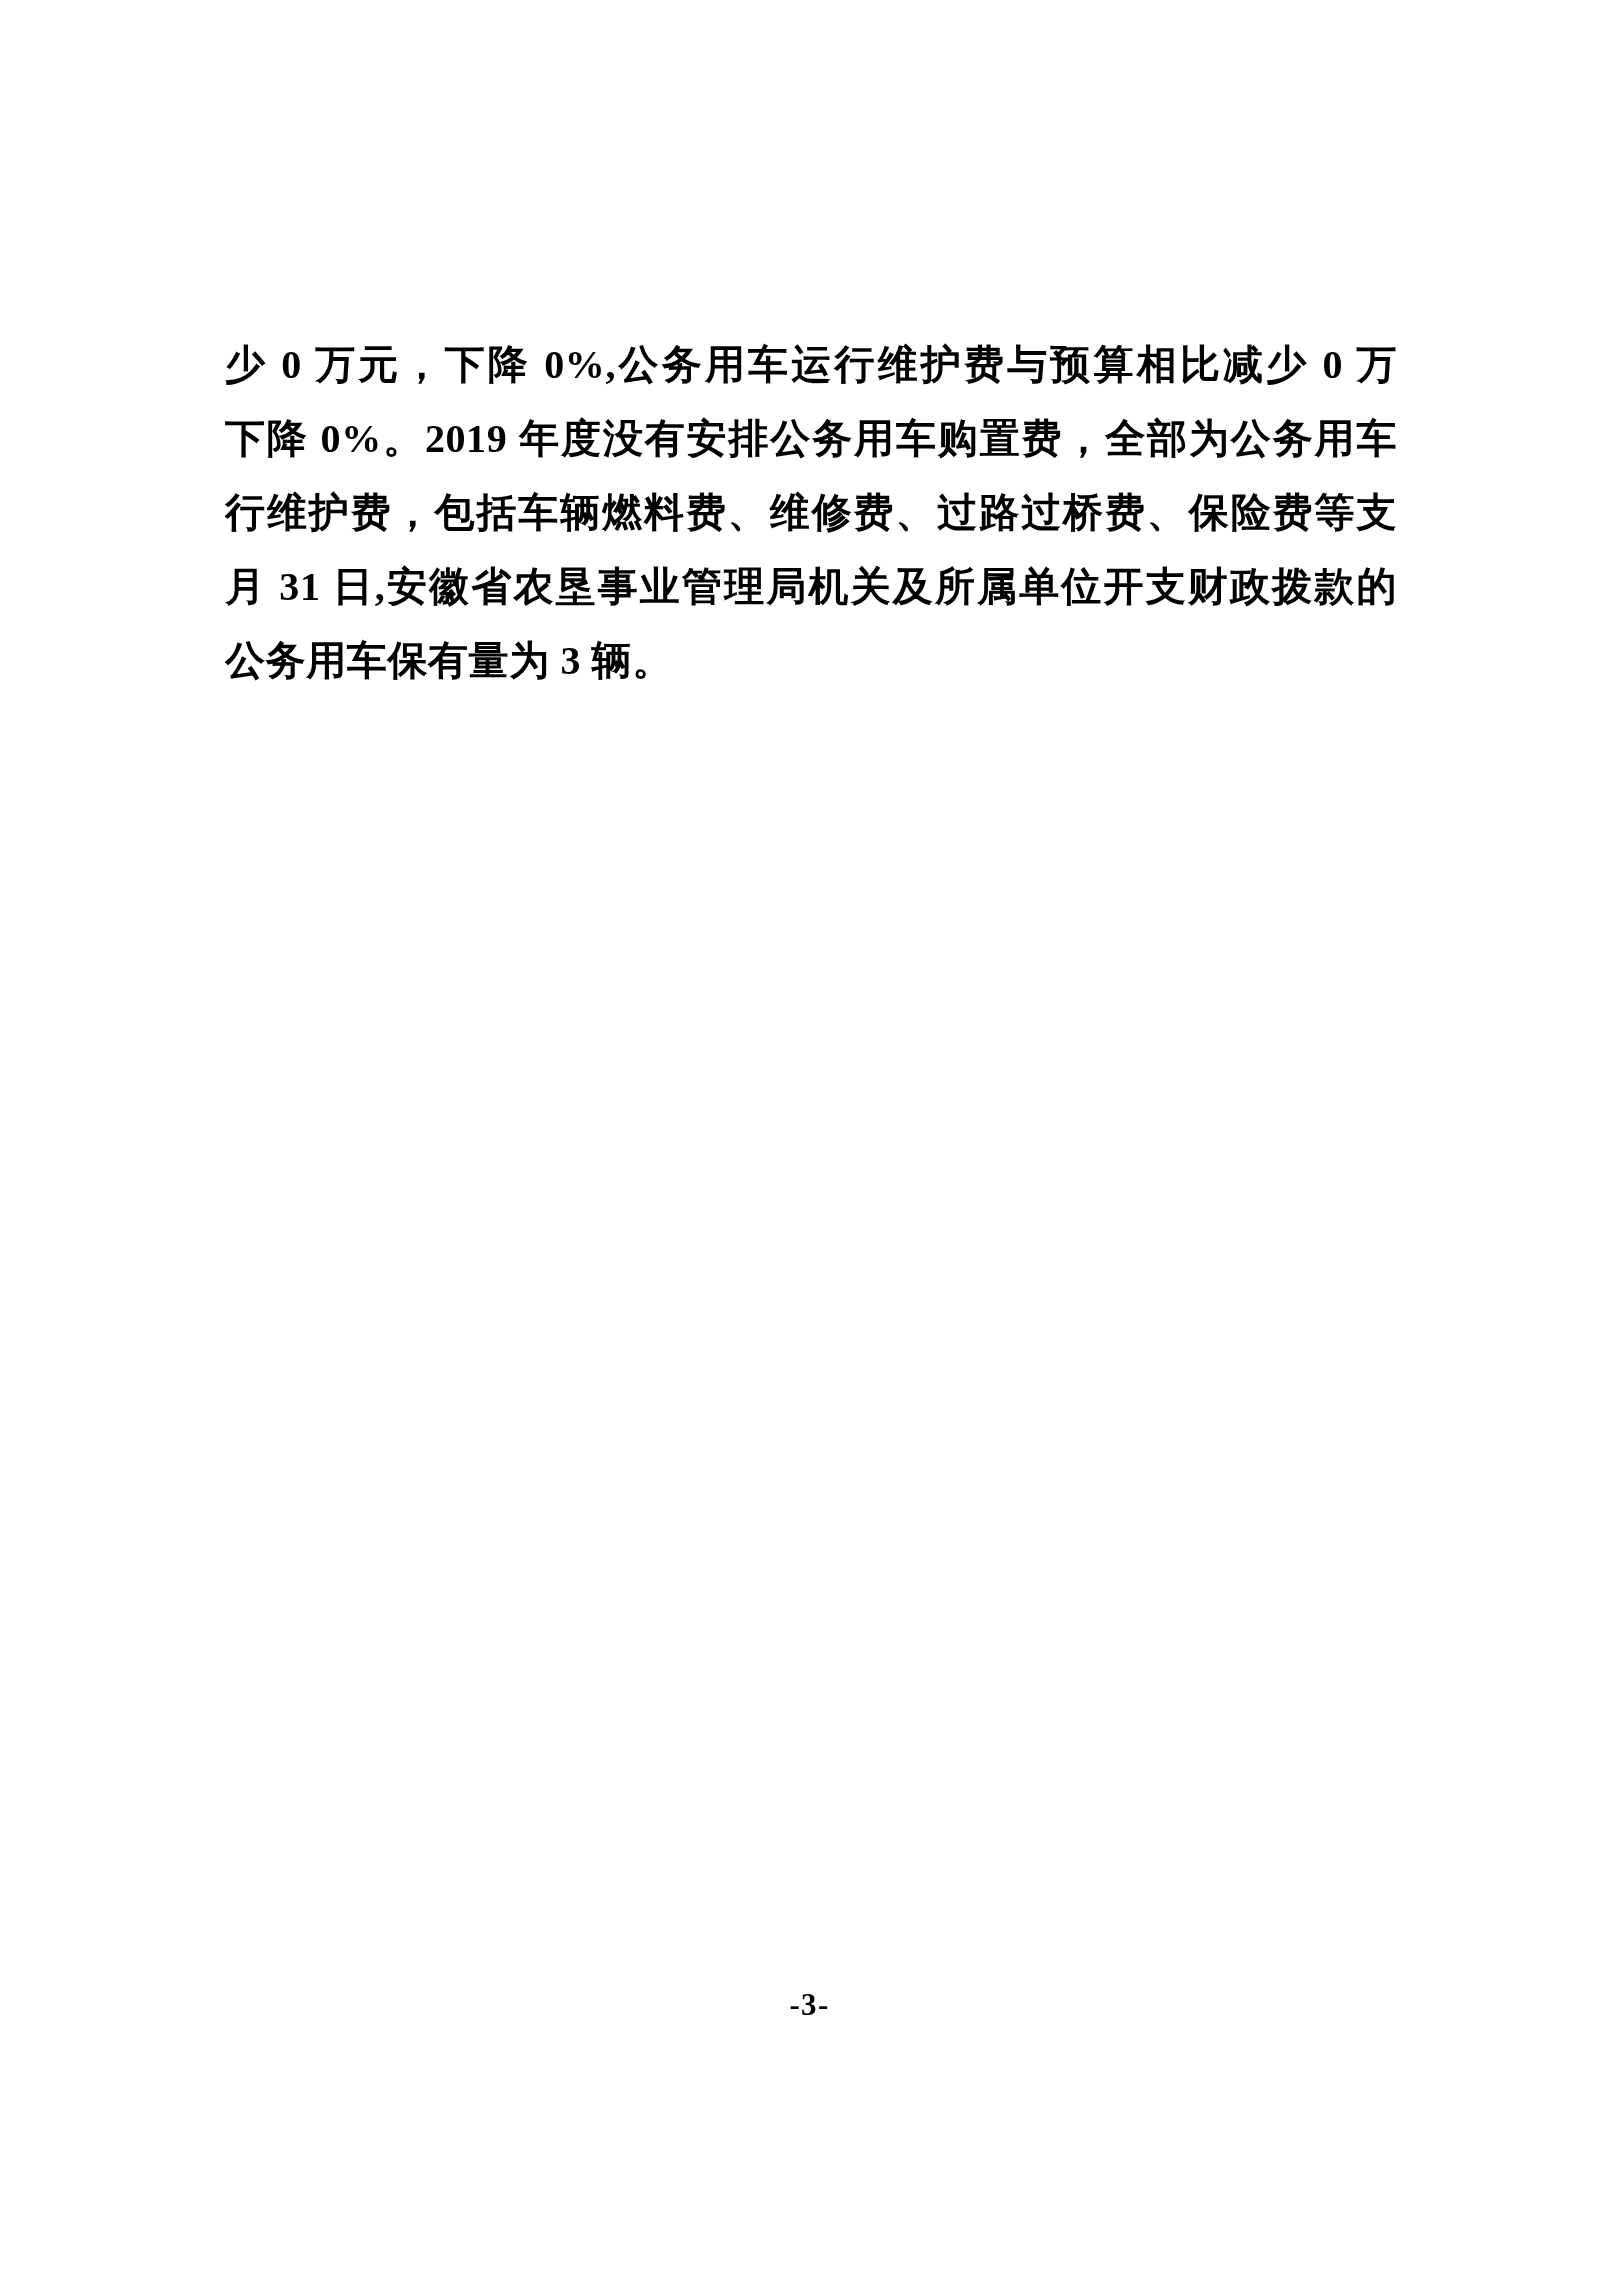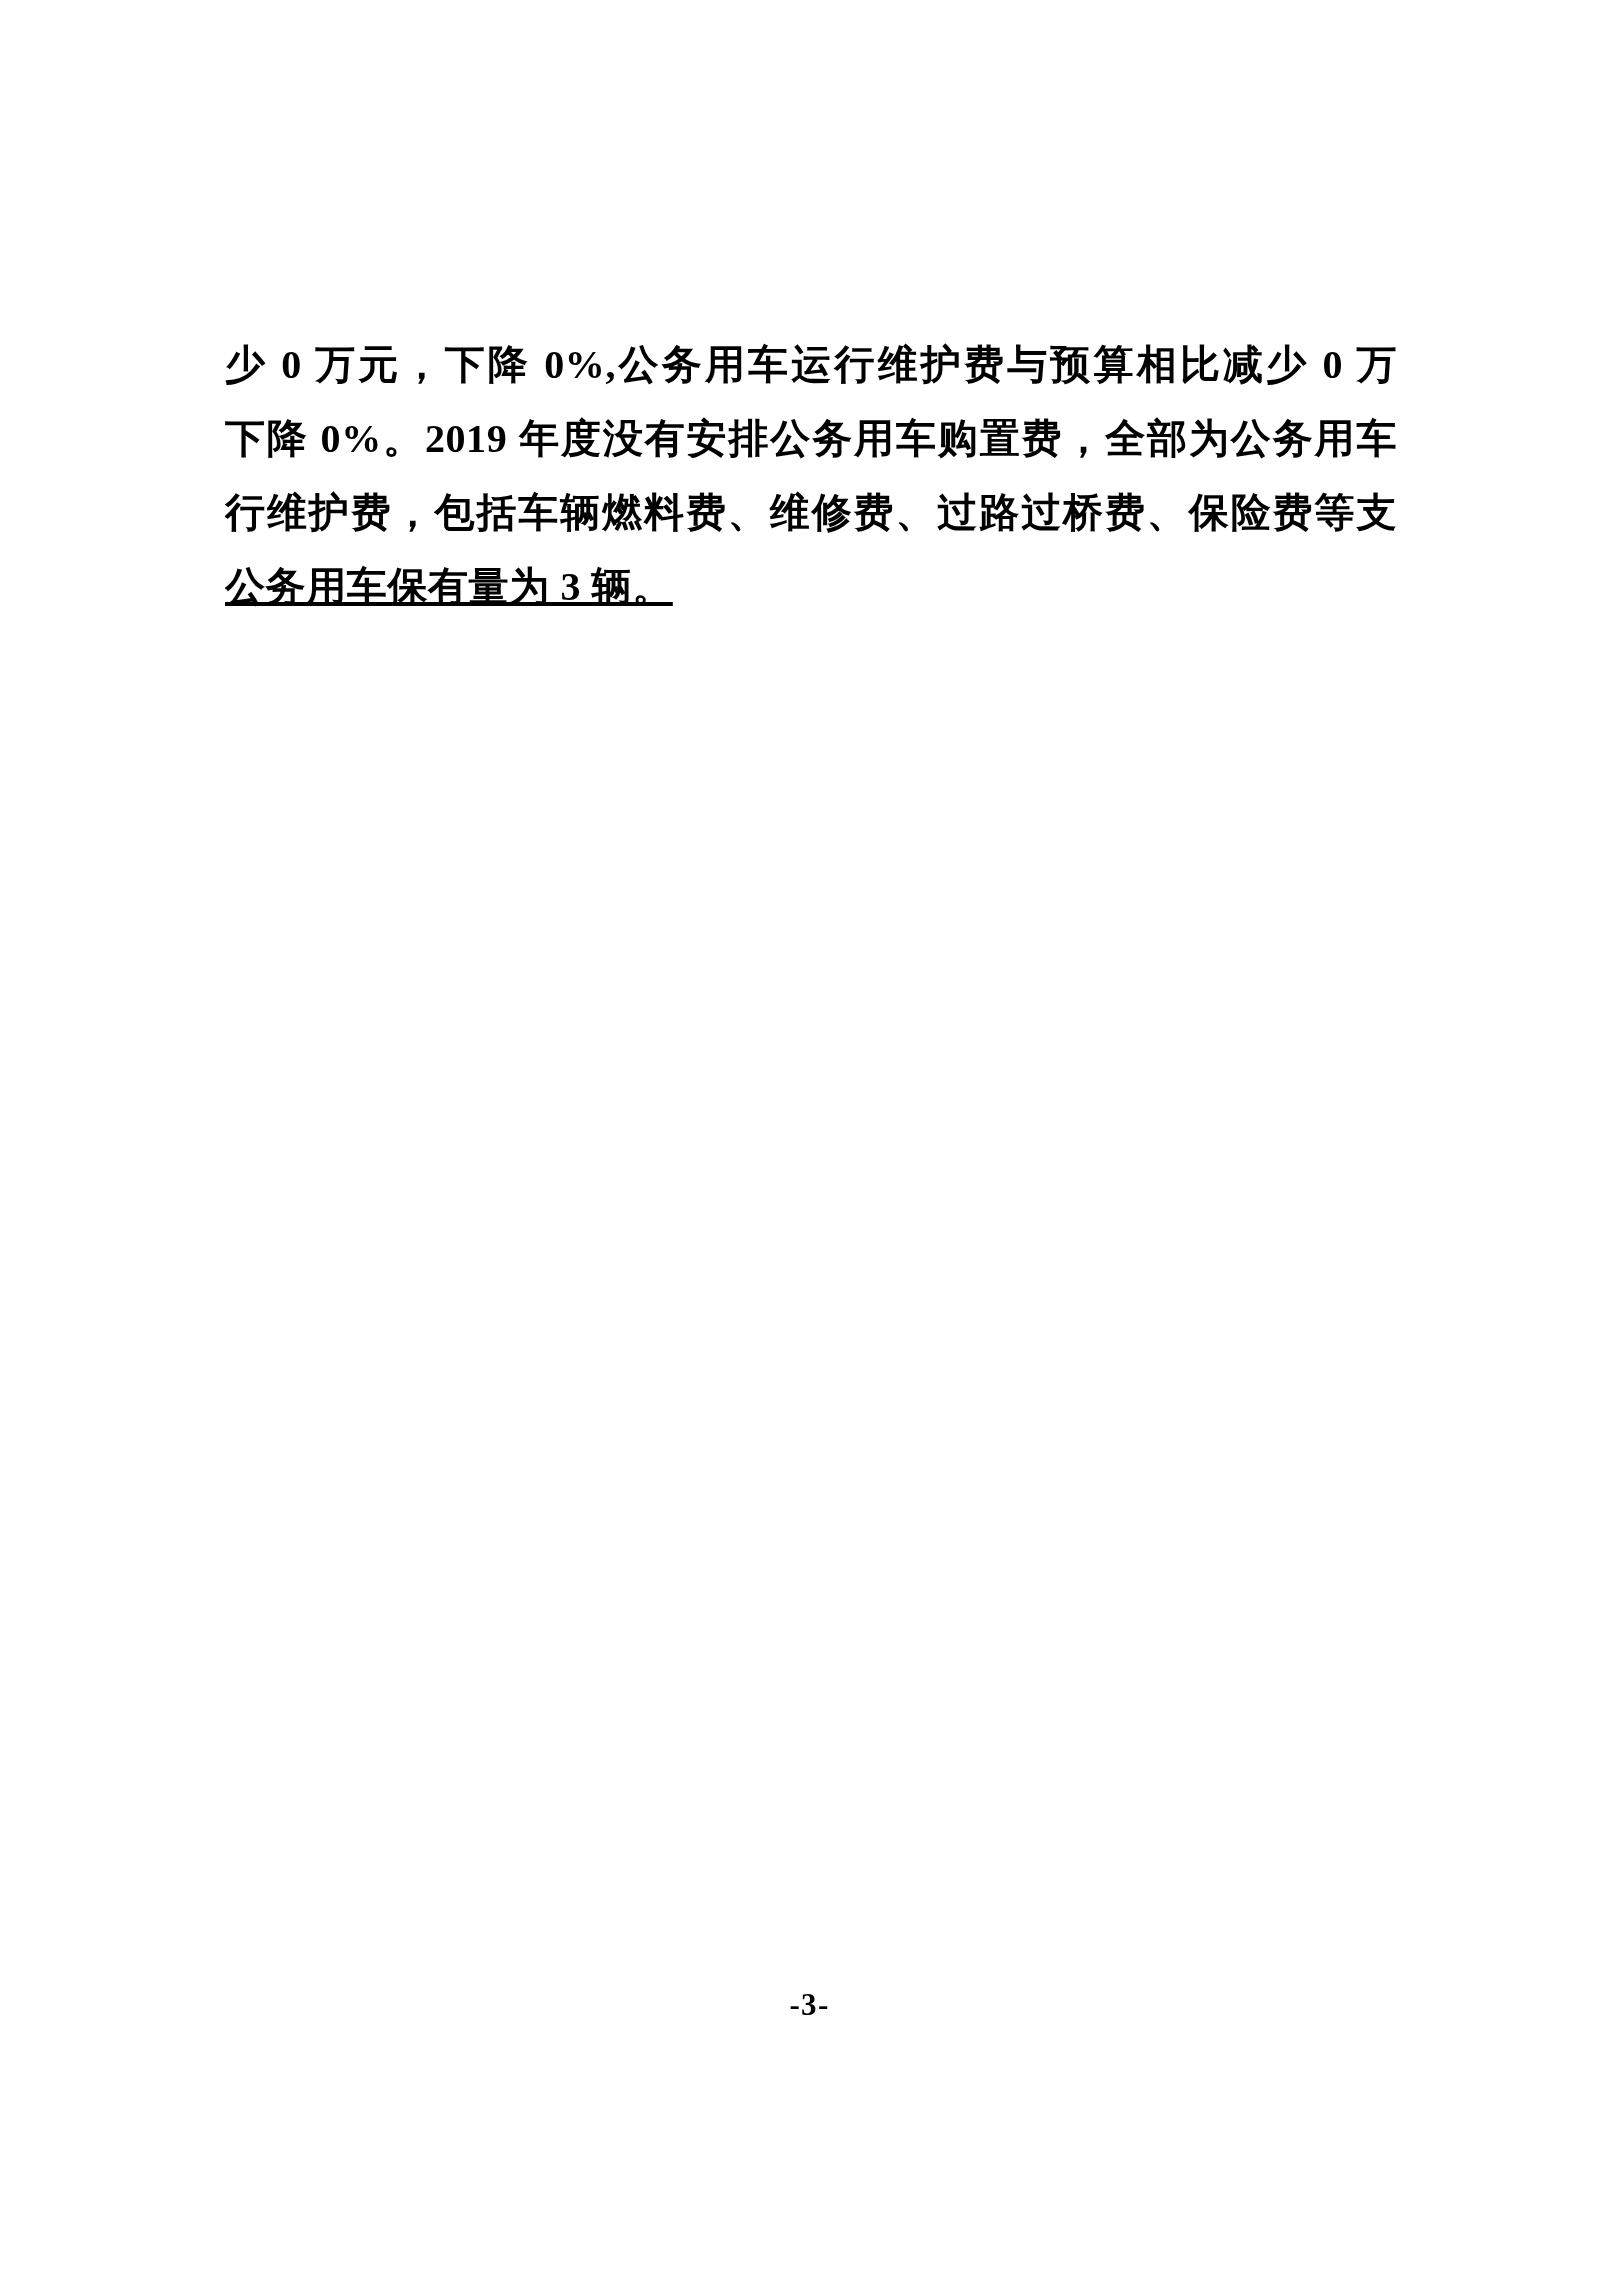--- a/index.html
+++ b/index.html
@@ -32,21 +32,20 @@
   }
   .line {
     text-align: justify;
     text-align-last: justify;
     height: 74px;
     overflow: hidden;
   }
   .line.last {
     text-align: right;
     text-align-last: left;
-    text-decoration: underline;
   }
   .page-number {
     position: absolute;
     top: 1985px;
     left: 0;
     width: 100%;
     text-align: center;
     font-size: 31px;
     line-height: 39px;
     font-weight: bold;
@@ -55,19 +54,20 @@
 </style>
 </head>
 <body>
 
 <div class="page">
 
   <div class="text-block">
     <div class="line">少 0 万元，下降 0%,公务用车运行维护费与预算相比减少 0 万元，</div>
     <div class="line">下降 0%。2019 年度没有安排公务用车购置费，全部为公务用车运</div>
     <div class="line">行维护费，包括车辆燃料费、维修费、过路过桥费、保险费等支</div>
+    <div class="line">月 31 日,安徽省农垦事业管理局机关及所属单位开支财政拨款的</div>
     <div class="line last">公务用车保有量为 3 辆。</div>
   </div>
 
   <div class="page-number">-3-</div>
 
 </div>
 
 
 </body></html>

